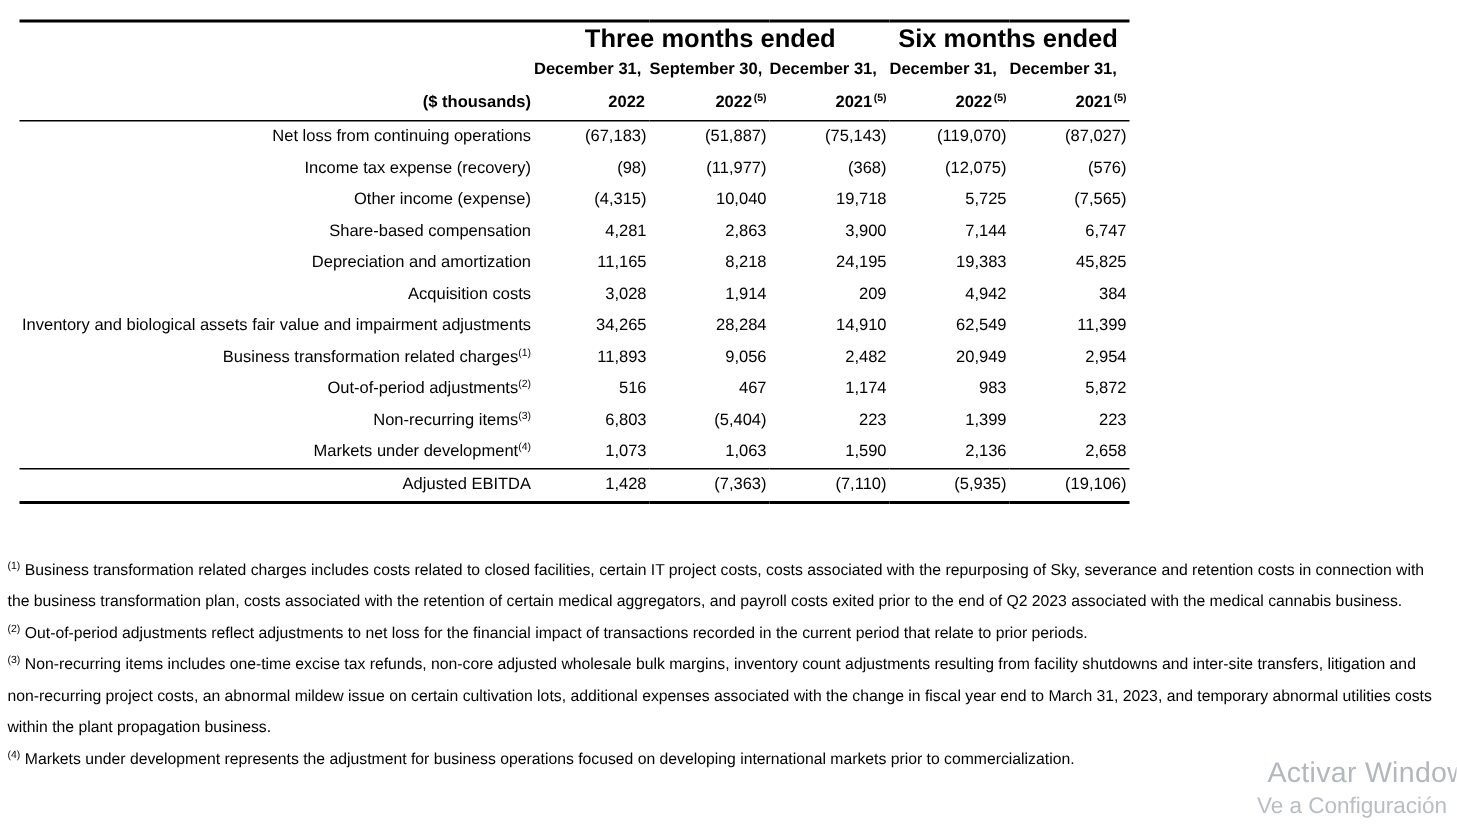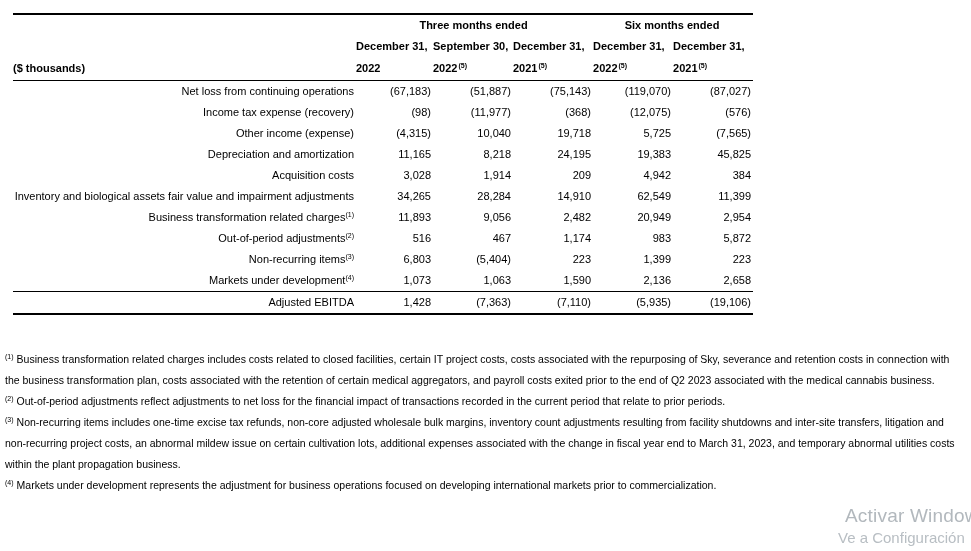--- a/index.html
+++ b/index.html
@@ -24,23 +24,23 @@
   }
   table.fin th, table.fin td {
     padding: 0 2px 0 0;
     font-size: 11px;
     line-height: 21px;
     height: 21px;
     vertical-align: middle;
     white-space: nowrap;
     overflow: hidden;
   }
-  tr.group-row th { font-weight: bold; font-size: 11px; text-align: center; height: 22px; }
+  tr.group-row th { font-weight: bold; font-size: 17px; text-align: center; height: 22px; }
   tr.date-row th  { font-weight: bold; text-align: left; }
-  tr.year-row th  { font-weight: bold; text-align: left; height: 23px; border-bottom: 1.5px solid #000; }
+  tr.year-row th  { font-weight: bold; text-align: right; height: 23px; border-bottom: 1.5px solid #000; }
   th.unit-cell    { text-align: left; padding-left: 7px; }
   td.row-label    { text-align: right; padding-left: 7px; }
   td.num, th.num  { text-align: right; }
   tr.total-row td {
     font-weight: normal;
     border-top: 1.5px solid #000;
     height: 22px;
   }
   sup.note {
     font-size: 7px;
@@ -137,20 +137,28 @@
 
   <tr>
     <td class="row-label"><span>Other income (expense)</span><sup class="note"></sup></td>
     <td class="num">(4,315)</td>
     <td class="num">10,040</td>
     <td class="num">19,718</td>
     <td class="num">5,725</td>
     <td class="num">(7,565)</td>
   </tr>
 
+  <tr>
+    <td class="row-label"><span>Share-based compensation</span><sup class="note"></sup></td>
+    <td class="num">4,281</td>
+    <td class="num">2,863</td>
+    <td class="num">3,900</td>
+    <td class="num">7,144</td>
+    <td class="num">6,747</td>
+  </tr>
 
   <tr>
     <td class="row-label"><span>Depreciation and amortization</span><sup class="note"></sup></td>
     <td class="num">11,165</td>
     <td class="num">8,218</td>
     <td class="num">24,195</td>
     <td class="num">19,383</td>
     <td class="num">45,825</td>
   </tr>
 

